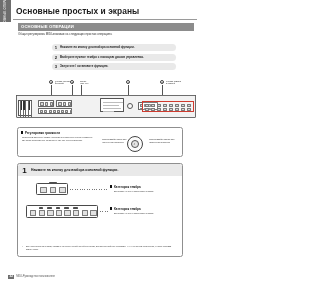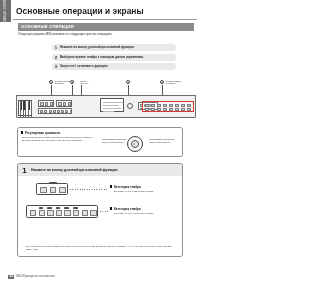--- a/index.html
+++ b/index.html
@@ -198,21 +198,21 @@
 </head>
 <body>
 
 <div class="page">
 
   <div class="chapter-tab">
     <span class="chapter-tab-label">ОСНОВНЫЕ ОПЕРАЦИИ</span>
   </div>
 
   <div class="title-bar">
-    <span class="title-text">Основные операции и экраны</span>
+    <span class="title-text">Основные простых и экраны</span>
   </div>
   <div class="title-rule"></div>
 
   <div class="section-band">
     <span class="section-band-label">ОСНОВНЫЕ ОПЕРАЦИИ</span>
   </div>
   <div class="section-intro">Общая регулировка MIDI-клавиши на следующих простых операциях.</div>
 
   <div class="steps">
     <div class="step-pill">

